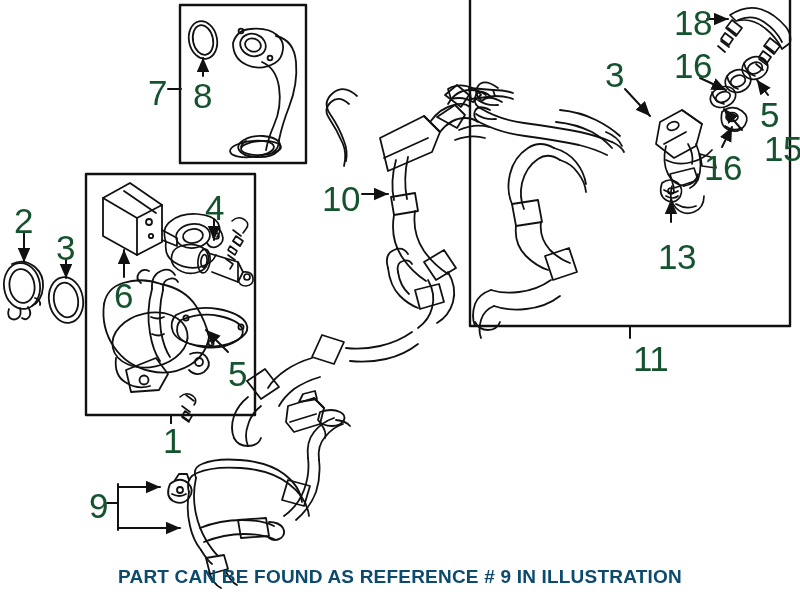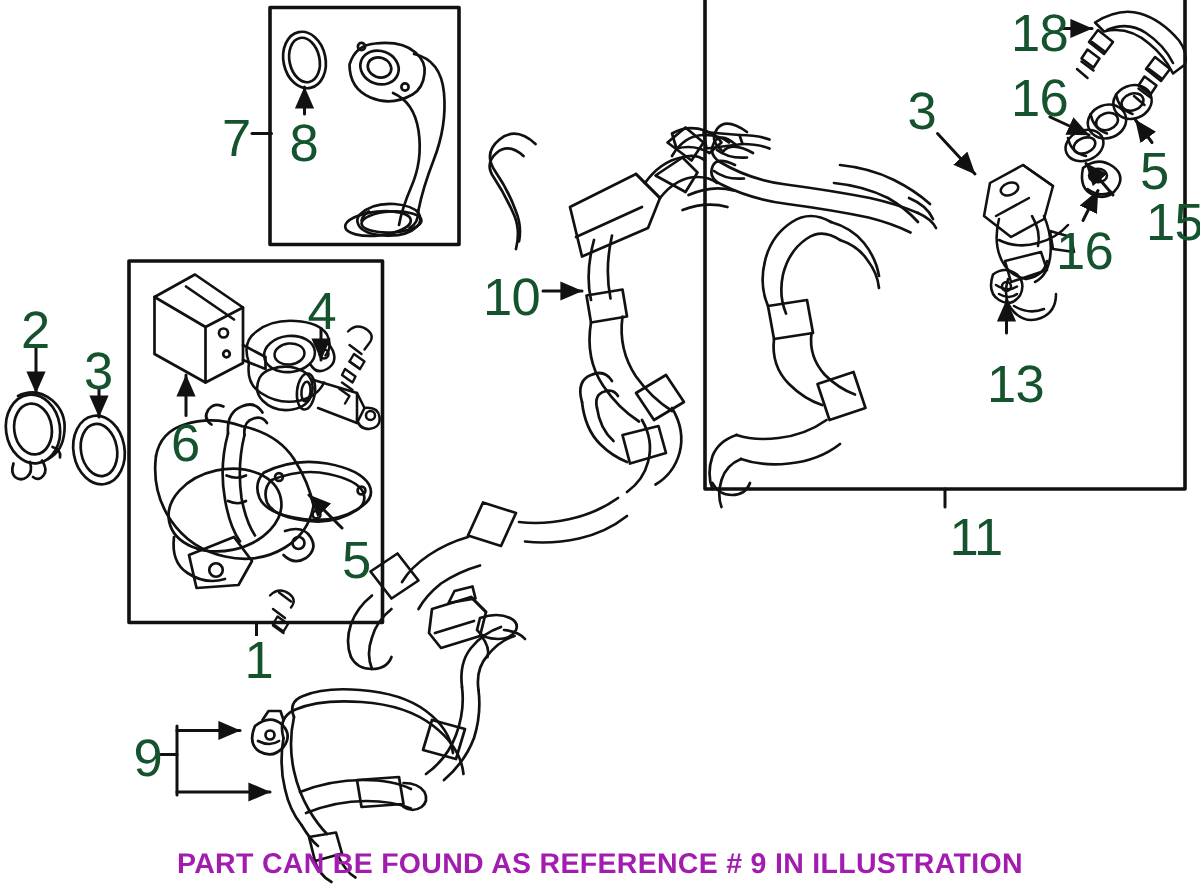--- a/index.html
+++ b/index.html
@@ -32,21 +32,21 @@
     color: #14532d;
     line-height: 1;
     white-space: nowrap;
     letter-spacing: -0.5px;
   }
   .footnote {
     position: absolute;
     font-family: "Liberation Sans", sans-serif;
     font-size: 19px;
     font-weight: bold;
-    color: #a21caf;
+    color: #0c4a6e;
     letter-spacing: 0.2px;
     white-space: nowrap;
   }
 </style>
 </head>
 <body>
 
 <div id="stage">
 
   <svg id="art" viewBox="0 0 800 592" xmlns="http://www.w3.org/2000/svg">

